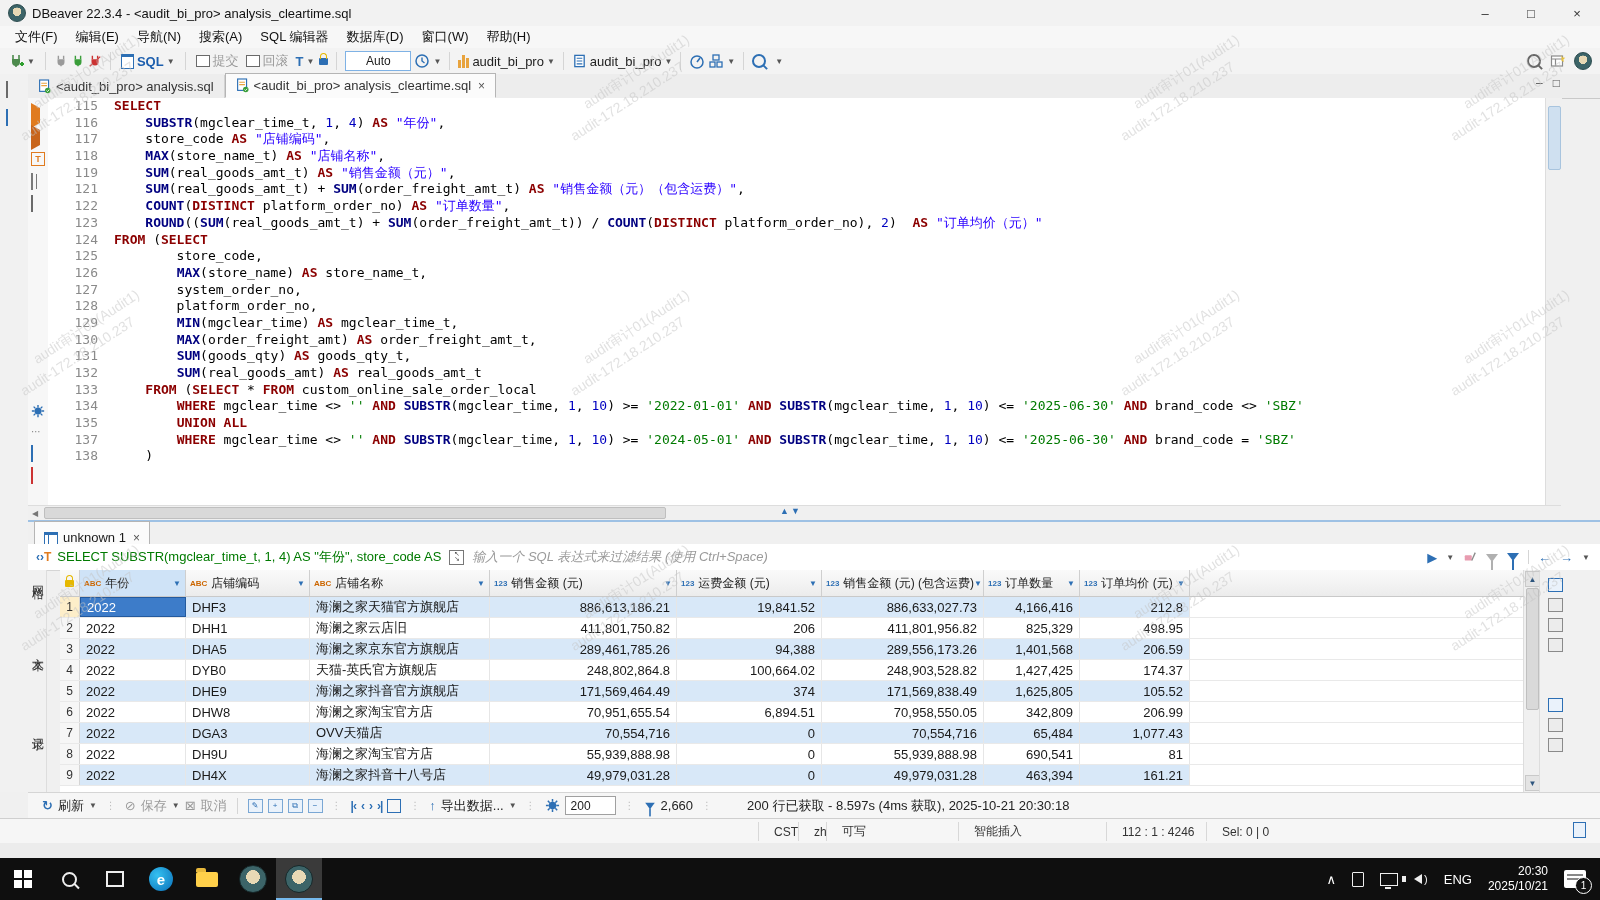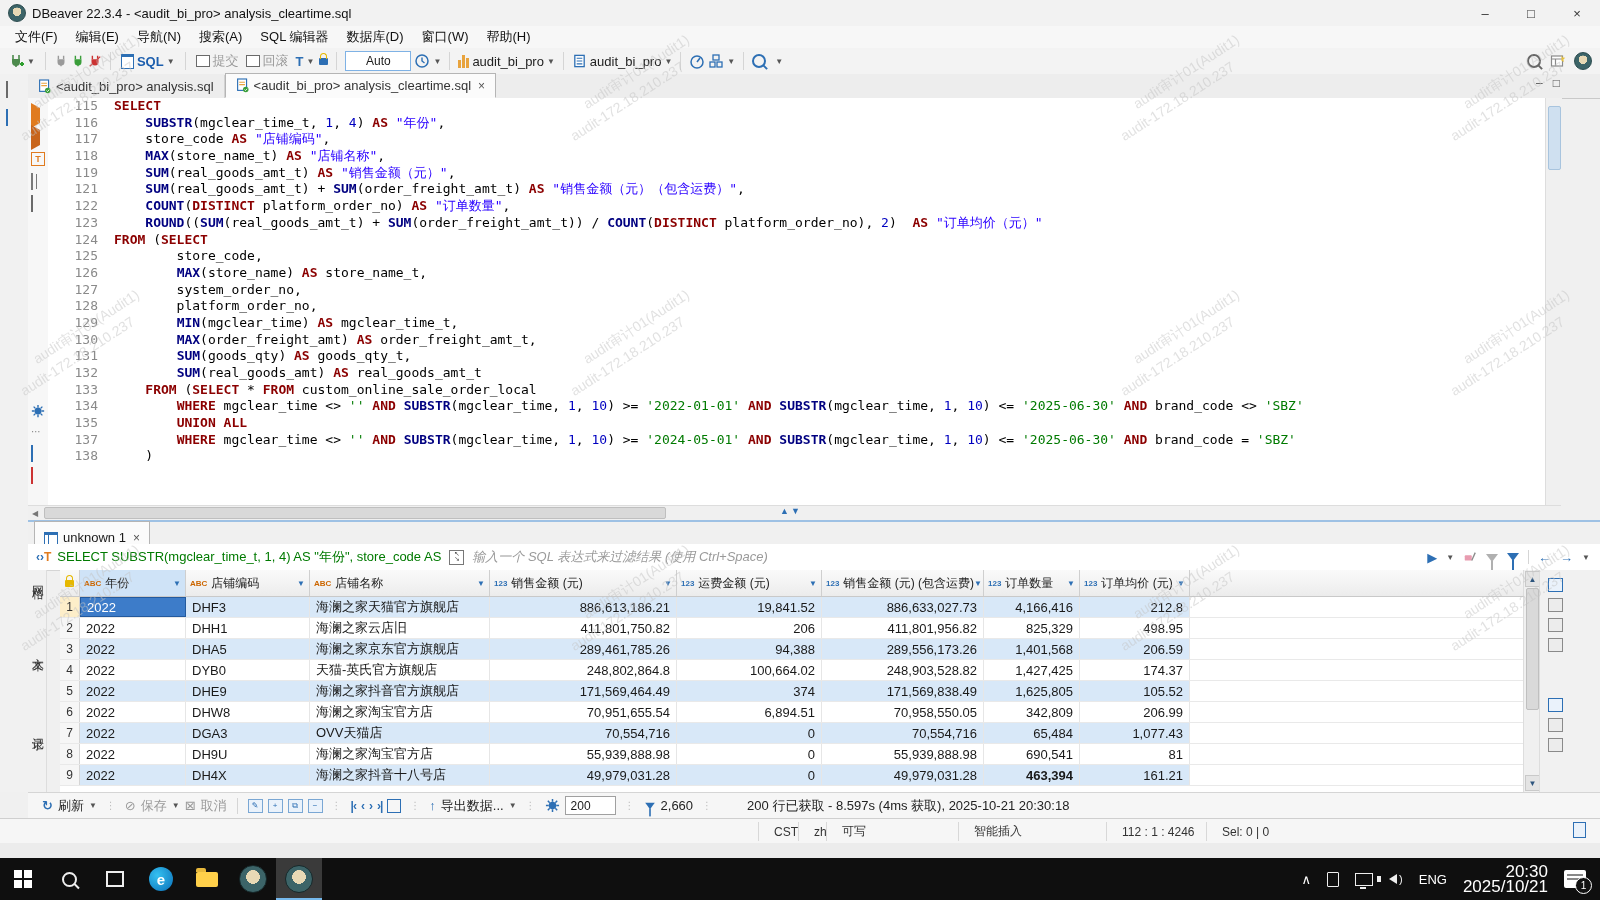--- a/index.html
+++ b/index.html
@@ -140,21 +140,21 @@
   .start i{width:8px;height:8px;background:#fff;display:block;}
   .tmag{width:11px;height:11px;border:2px solid #eee;border-radius:50%;position:relative;}
   .tmag:after{content:'';position:absolute;width:7px;height:2px;background:#eee;transform:rotate(45deg);left:9px;top:11px;}
   .taskview{width:14px;height:12px;border:2px solid #eee;position:relative;background:transparent;}
   .edge{width:24px;height:24px;border-radius:50%;background:radial-gradient(circle at 35% 35%,#35c1f1,#0a6fb8);display:flex;align-items:center;justify-content:center;color:#fff;font-weight:bold;font-size:15px;}
   .folder{width:22px;height:15px;background:#ffd04a;border-radius:2px;position:relative;}
   .folder:before{content:'';position:absolute;top:-4px;left:0;width:10px;height:4px;background:#e8b93c;border-radius:2px 2px 0 0;}
   .tbeaver{width:26px;height:26px;border-radius:50%;background:radial-gradient(circle at 50% 42%,#e8d9b5 0 34%,#3c6468 35% 100%);border:1px solid #16292b;}
   .tray{margin-left:auto;display:flex;align-items:center;gap:16px;padding-right:14px;}
   .tray .txt{font-size:13px;color:#fff;}
-  .clock{text-align:right;font-size:17px;line-height:15px;}
+  .clock{text-align:right;font-size:12px;line-height:15px;}
   .net{width:16px;height:11px;border:1.5px solid #eee;position:relative;}
   .net:after{content:'';position:absolute;left:4px;bottom:-4px;width:6px;height:2px;background:#eee;}
   .spk{width:0;height:0;border-top:5px solid transparent;border-bottom:5px solid transparent;border-right:8px solid #eee;position:relative;display:inline-block;}
   .spk:before{content:'';position:absolute;left:-12px;top:-3px;width:4px;height:6px;background:#eee;}
   .usb{width:10px;height:13px;border:1.5px solid #eee;border-radius:1px;position:relative;}
   .notif{width:22px;height:18px;background:#fff;border-radius:2px;position:relative;}
   .notif:before{content:'';position:absolute;left:3px;top:4px;width:16px;height:2px;background:#888;box-shadow:0 4px 0 #888;}
   .badge{position:absolute;right:-6px;bottom:-6px;width:15px;height:15px;border-radius:50%;background:#111;border:1.5px solid #fff;color:#fff;font-size:10px;display:flex;align-items:center;justify-content:center;}
   
   .wm{position:absolute;transform:rotate(-33deg);color:#c4c4c4;opacity:.5;font-size:14px;pointer-events:none;z-index:6;white-space:nowrap;line-height:20px;}
@@ -533,21 +533,21 @@
           <div class="gcell numeric" style="width: 110px;">81</div>
         </div>
         <div class="grow odd">
           <div class="rownum">9</div>
           <div class="gcell" style="width: 106px;">2022</div>
           <div class="gcell" style="width: 124px;">DH4X</div>
           <div class="gcell" style="width: 180px;">海澜之家抖音十八号店</div>
           <div class="gcell numeric" style="width: 187px;">49,979,031.28</div>
           <div class="gcell numeric" style="width: 145px;">0</div>
           <div class="gcell numeric" style="width: 162px;">49,979,031.28</div>
-          <div class="gcell numeric" style="width: 96px; font-weight: bold;">463,394</div>
+          <div class="gcell numeric" style="width: 96px;">463,394</div>
           <div class="gcell numeric" style="width: 110px;">161.21</div>
         </div>
       </div>
   </div>
   <div id="grid-vscroll" class="abs">
     <span class="vs-btn" style="top:1px">▲</span>
     <span class="thumb"></span>
     <span class="vs-btn" style="bottom:1px">▼</span>
   </div>
   <div id="res-rightrail" class="abs">

